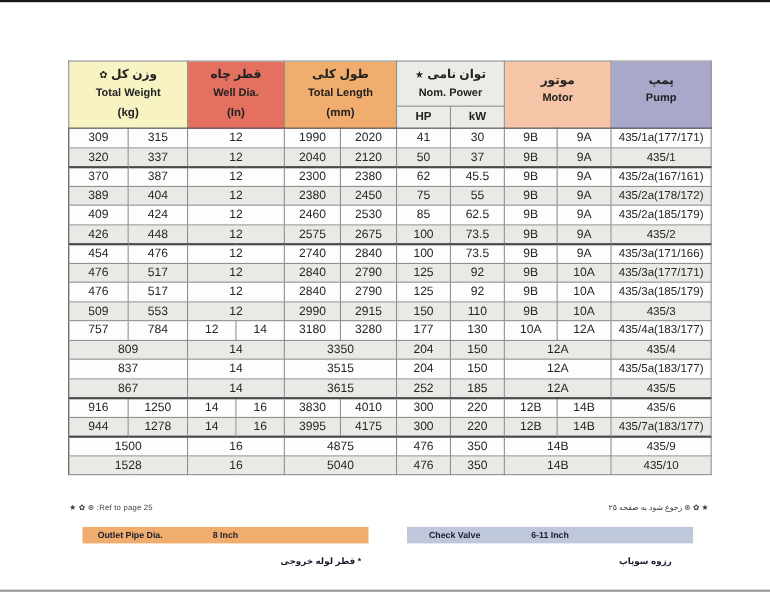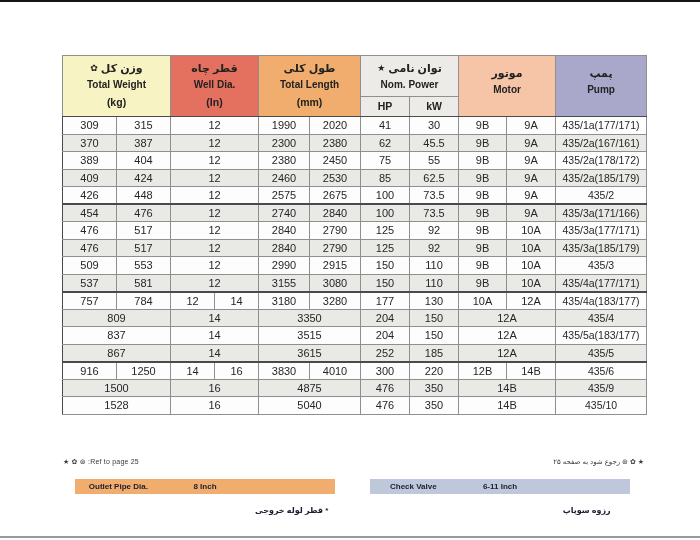--- a/index.html
+++ b/index.html
@@ -122,20 +122,32 @@
         <td class="cell-weight">315</td>
         <td colspan="2" class="cell-well gs">12</td>
         <td class="cell-length gs">1990</td>
         <td class="cell-length">2020</td>
         <td class="cell-power gs">41</td>
         <td class="cell-power">30</td>
         <td class="cell-motor gs">9B</td>
         <td class="cell-motor">9A</td>
         <td class="cell-pump gs">435/1a(177/171)</td>
       </tr>
+      <tr class="grp">
+        <td class="cell-weight gs">320</td>
+        <td class="cell-weight">337</td>
+        <td colspan="2" class="cell-well gs">12</td>
+        <td class="cell-length gs">2040</td>
+        <td class="cell-length">2120</td>
+        <td class="cell-power gs">50</td>
+        <td class="cell-power">37</td>
+        <td class="cell-motor gs">9B</td>
+        <td class="cell-motor">9A</td>
+        <td class="cell-pump gs">435/1</td>
+      </tr>
       <tr>
         <td class="cell-weight gs">370</td>
         <td class="cell-weight">387</td>
         <td colspan="2" class="cell-well gs">12</td>
         <td class="cell-length gs">2300</td>
         <td class="cell-length">2380</td>
         <td class="cell-power gs">62</td>
         <td class="cell-power">45.5</td>
         <td class="cell-motor gs">9B</td>
         <td class="cell-motor">9A</td>
@@ -217,32 +229,20 @@
         <td class="cell-weight gs">509</td>
         <td class="cell-weight">553</td>
         <td colspan="2" class="cell-well gs">12</td>
         <td class="cell-length gs">2990</td>
         <td class="cell-length">2915</td>
         <td class="cell-power gs">150</td>
         <td class="cell-power">110</td>
         <td class="cell-motor gs">9B</td>
         <td class="cell-motor">10A</td>
         <td class="cell-pump gs">435/3</td>
-      </tr>
-      <tr class="grp">
-        <td class="cell-weight gs">537</td>
-        <td class="cell-weight">581</td>
-        <td colspan="2" class="cell-well gs">12</td>
-        <td class="cell-length gs">3155</td>
-        <td class="cell-length">3080</td>
-        <td class="cell-power gs">150</td>
-        <td class="cell-power">110</td>
-        <td class="cell-motor gs">9B</td>
-        <td class="cell-motor">10A</td>
-        <td class="cell-pump gs">435/4a(177/171)</td>
       </tr>
       <tr>
         <td class="cell-weight gs">757</td>
         <td class="cell-weight">784</td>
         <td class="cell-well gs">12</td>
         <td class="cell-well">14</td>
         <td class="cell-length gs">3180</td>
         <td class="cell-length">3280</td>
         <td class="cell-power gs">177</td>
         <td class="cell-power">130</td>
@@ -283,20 +283,33 @@
         <td class="cell-well gs">14</td>
         <td class="cell-well">16</td>
         <td class="cell-length gs">3830</td>
         <td class="cell-length">4010</td>
         <td class="cell-power gs">300</td>
         <td class="cell-power">220</td>
         <td class="cell-motor gs">12B</td>
         <td class="cell-motor">14B</td>
         <td class="cell-pump gs">435/6</td>
       </tr>
+      <tr class="grp">
+        <td class="cell-weight gs">944</td>
+        <td class="cell-weight">1278</td>
+        <td class="cell-well gs">14</td>
+        <td class="cell-well">16</td>
+        <td class="cell-length gs">3995</td>
+        <td class="cell-length">4175</td>
+        <td class="cell-power gs">300</td>
+        <td class="cell-power">220</td>
+        <td class="cell-motor gs">12B</td>
+        <td class="cell-motor">14B</td>
+        <td class="cell-pump gs">435/7a(183/177)</td>
+      </tr>
       <tr>
         <td colspan="2" class="cell-weight gs">1500</td>
         <td colspan="2" class="cell-well gs">16</td>
         <td colspan="2" class="cell-length gs">4875</td>
         <td class="cell-power gs">476</td>
         <td class="cell-power">350</td>
         <td colspan="2" class="cell-motor gs">14B</td>
         <td class="cell-pump gs">435/9</td>
       </tr>
       <tr>

